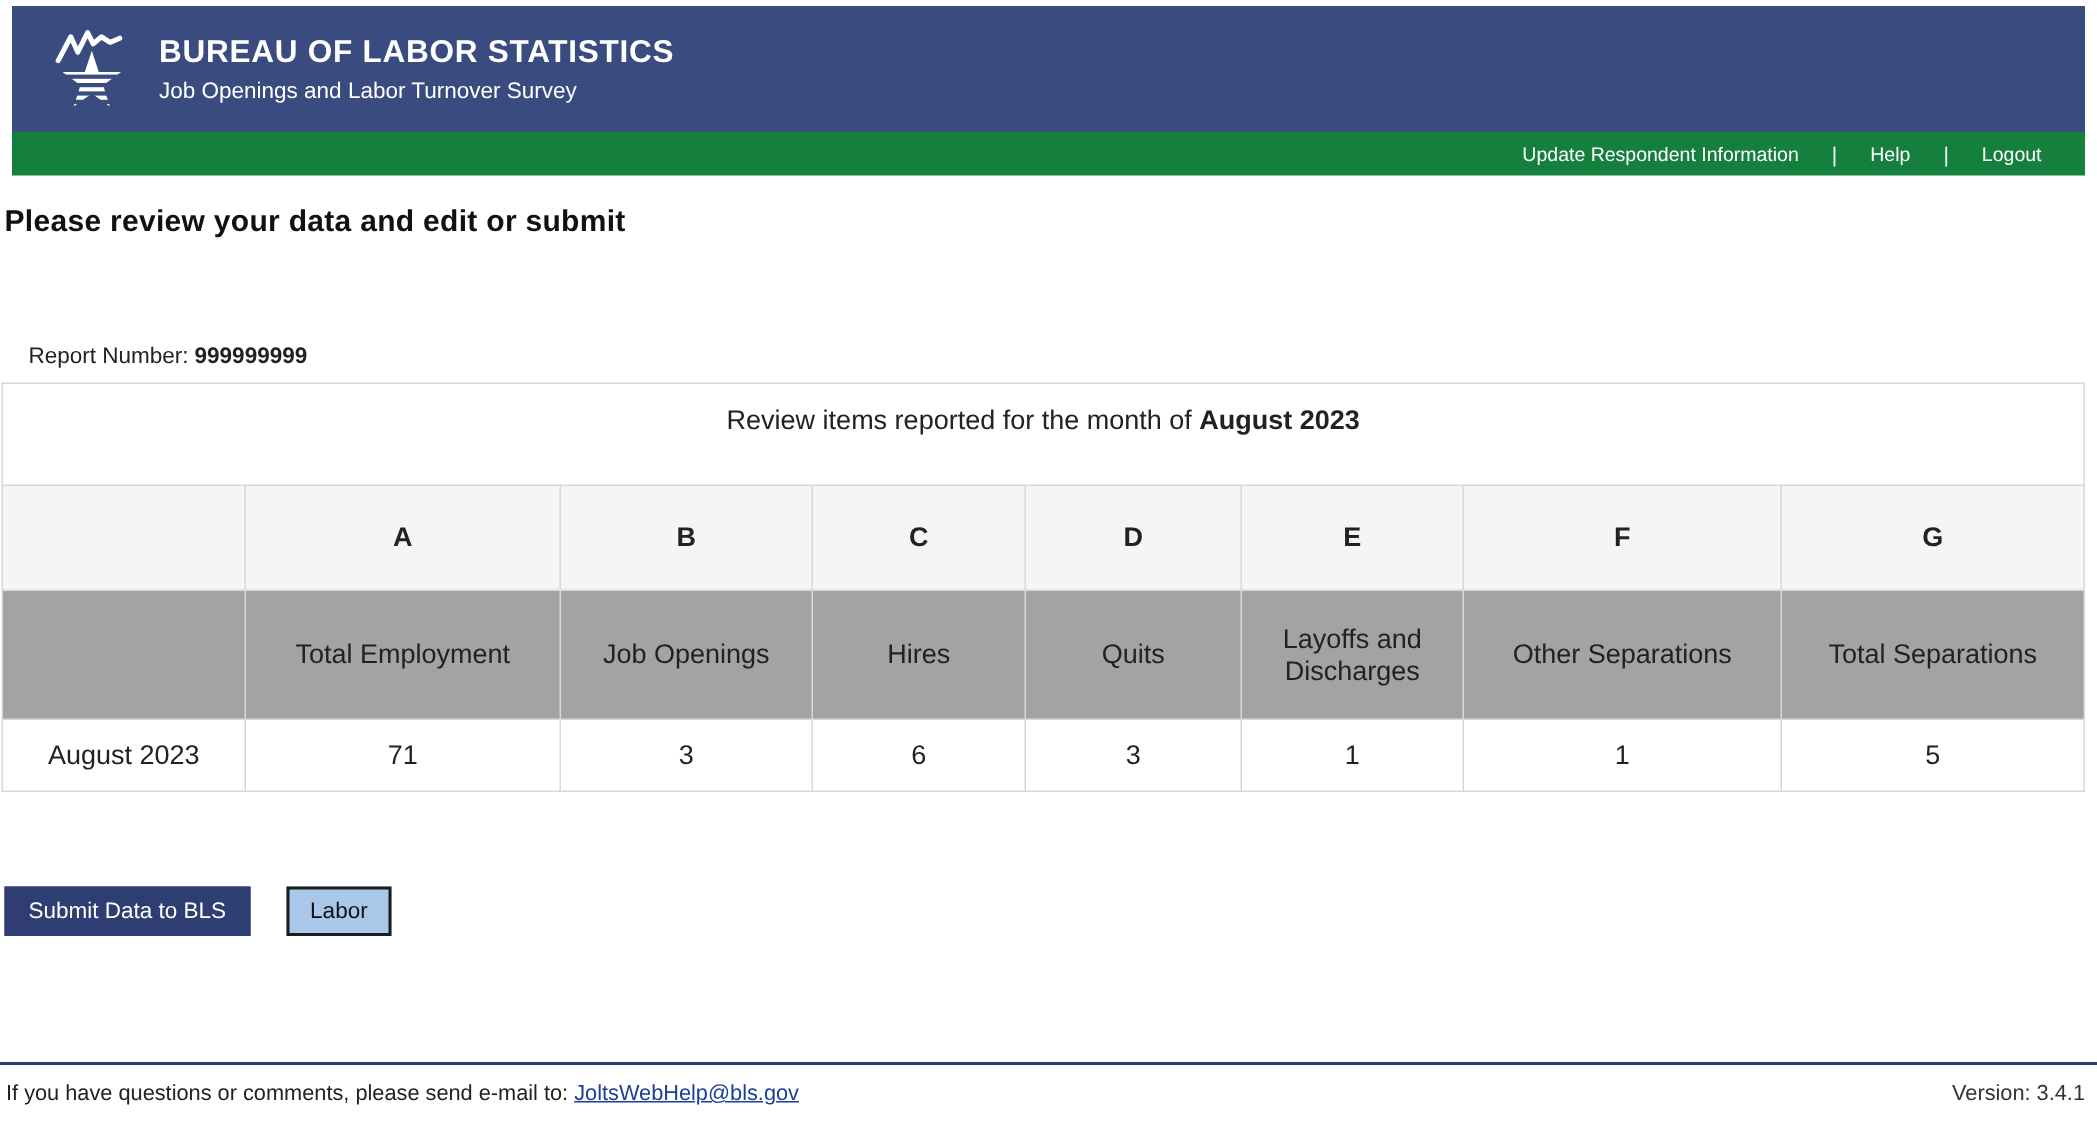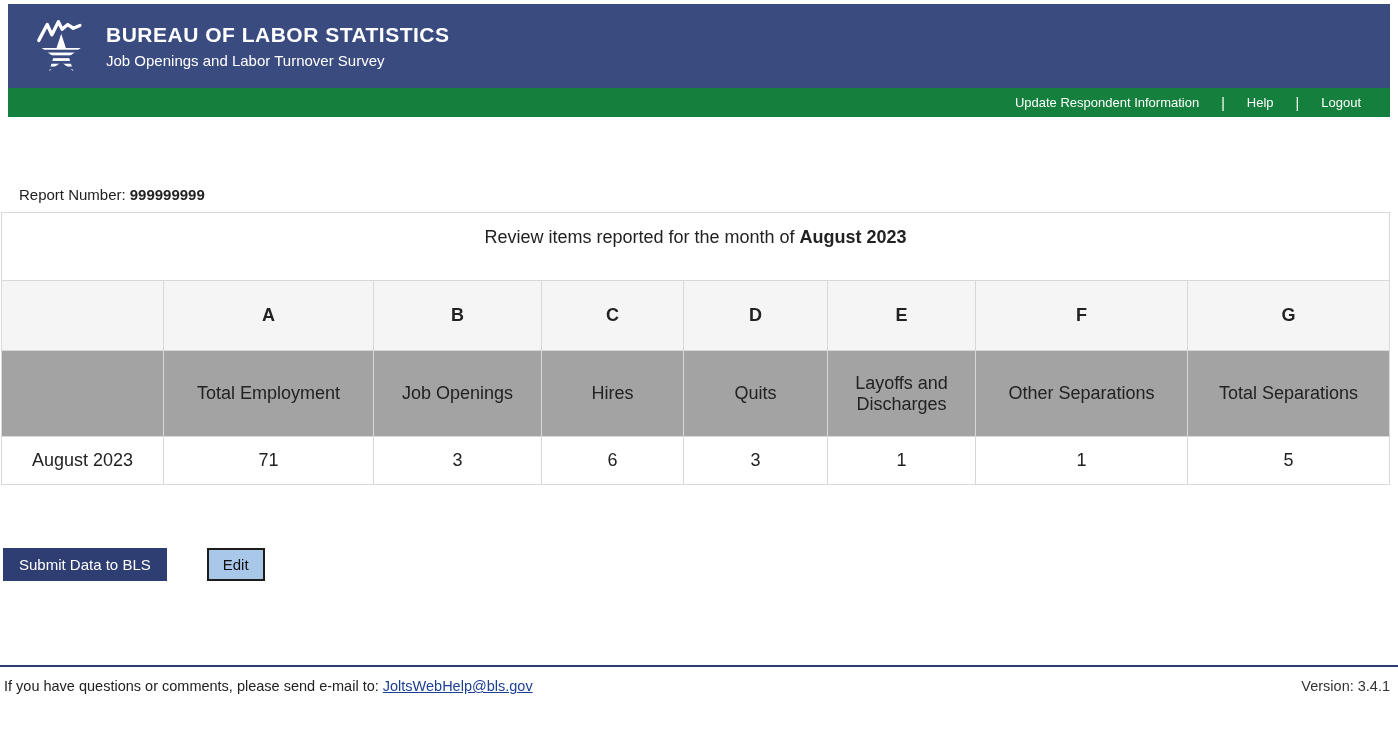--- a/index.html
+++ b/index.html
@@ -84,21 +84,21 @@
   tr.caption-row td {
     height: 68px;
     background: #ffffff;
     padding-bottom: 22px;
   }
   tr.letters-row td { height: 70px; background: #f5f5f5; font-weight: bold; }
   tr.names-row td { height: 86px; background: #a3a3a3; padding: 4px 22px; }
   tr.data-row td { height: 48px; background: #ffffff; }
 
   
-  .actions { margin: 63px 0 0 2px; display: flex; align-items: center; gap: 16px; }
+  .actions { margin: 63px 0 0 2px; display: flex; align-items: center; }
   button {
     font-family: "Liberation Sans", sans-serif;
     font-size: 15px;
     cursor: pointer;
   }
   .submit-btn {
     background: #2e3d72;
     color: #ffffff;
     border: 1px solid #2e3d72;
     padding: 7px 15px;
@@ -153,20 +153,21 @@
 
 <nav class="redbar">
   <a>Update Respondent Information</a>
   <span class="sep">|</span>
   <a>Help</a>
   <span class="sep">|</span>
   <a>Logout</a>
 </nav>
 
 <main>
+  <h1 class="page-title">Please review your data and edit or submit</h1>
 
   <p class="report-number"><span>Report Number:</span><b>999999999</b></p>
 
   <table class="review-table">
     <colgroup>
       <col style="width:162px">
         <col style="width:210px">
         <col style="width:168px">
         <col style="width:142px">
       <col style="width:144px">
@@ -209,21 +210,21 @@
         <td>3</td>
         <td>1</td>
         <td>1</td>
         <td>5</td>
       </tr>
     </tbody>
   </table>
 
   <div class="actions">
     <button class="submit-btn">Submit Data to BLS</button>
-    <button class="edit-btn">Edit</button>
+    <button class="edit-btn">Labor</button>
   </div>
 </main>
 
 <footer>
   <div class="footer-rule"></div>
   <div class="footer-row">
     <span><span>If you have questions or comments, please send e-mail to:</span><a>JoltsWebHelp@bls.gov</a></span>
     <span class="version">Version: 3.4.1</span>
   </div>
 </footer>

